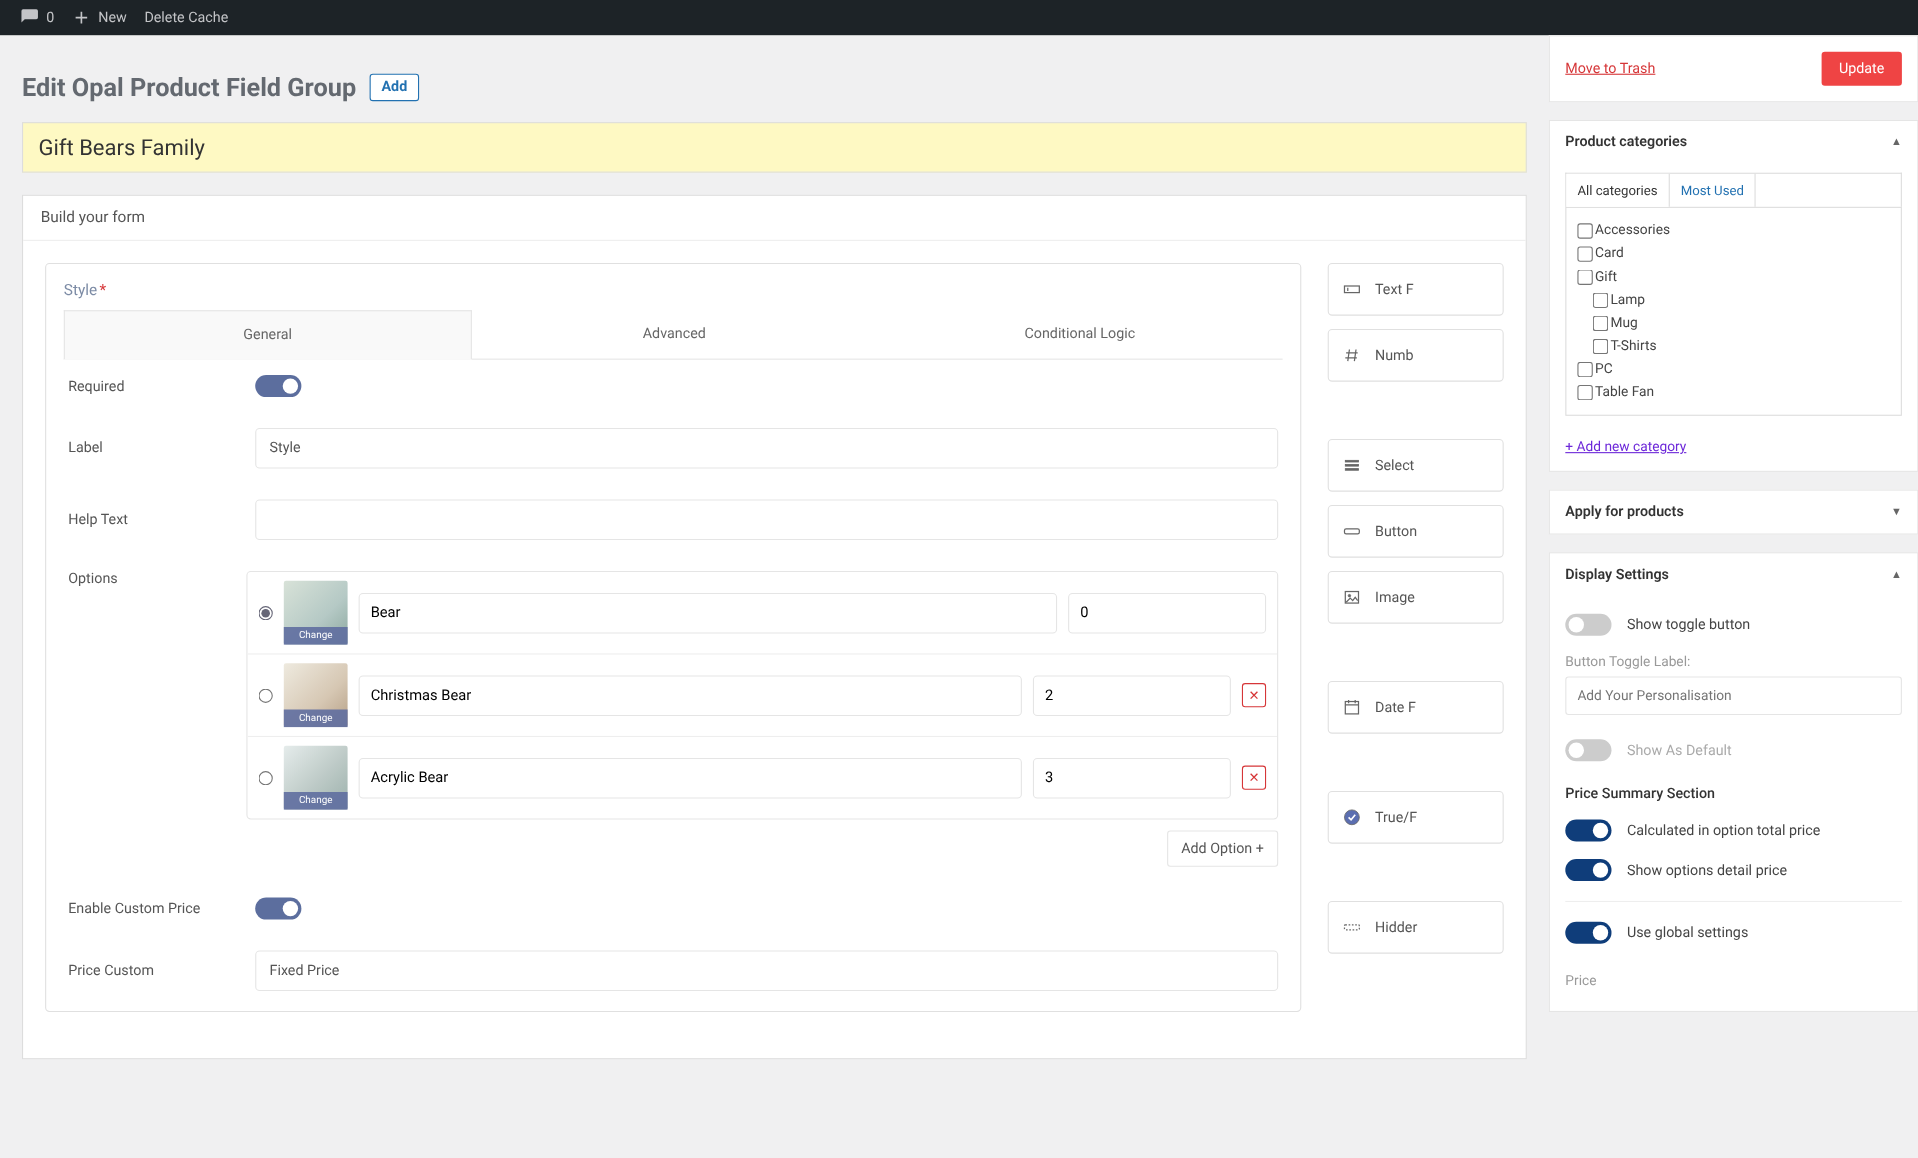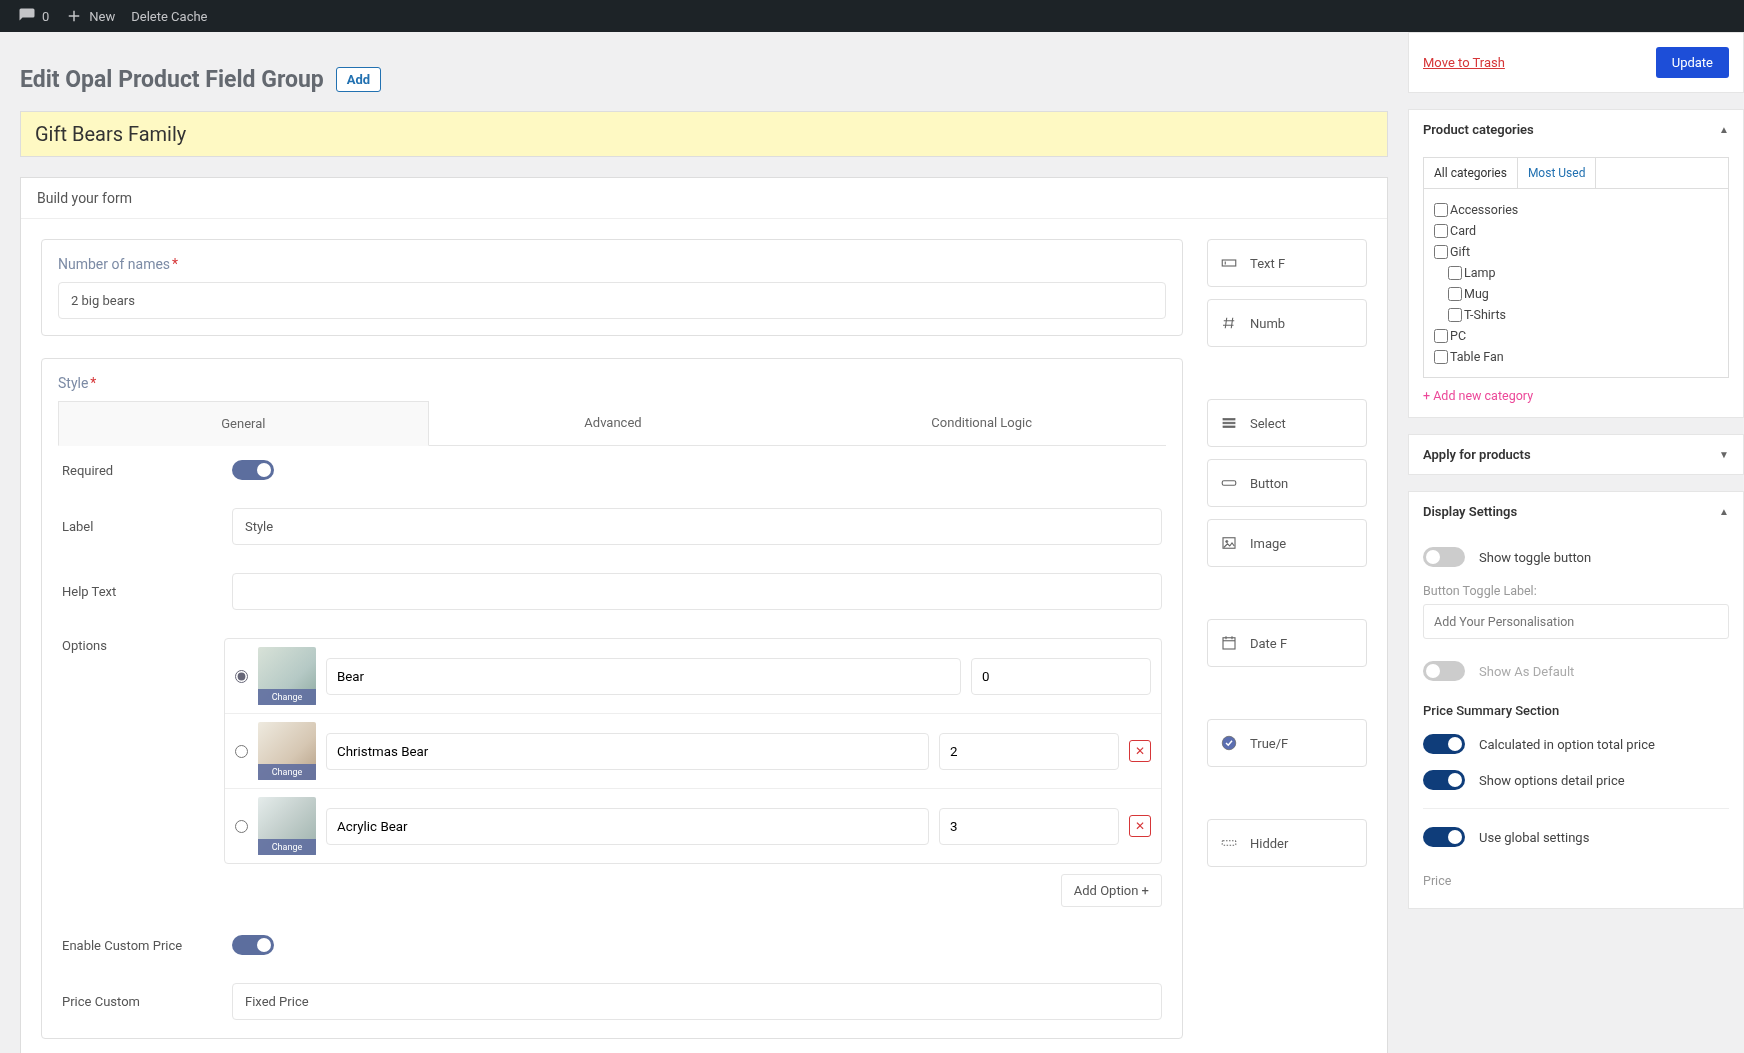--- a/index.html
+++ b/index.html
@@ -64,30 +64,30 @@
     .add-option { text-align: right; margin-top: 10px; }
     .add-option-btn { border: 1px solid #e5e5e5; border-radius: 3px; padding: 8px 12px; color: #555; cursor: pointer; display: inline-block; }
 
     
     .sidebox { background: #fff; margin-bottom: 16px; border: 1px solid #e5e5e5; }
     .sidebox-head { padding: 12px 14px; font-weight: 600; color: #333; display: flex; justify-content: space-between; align-items: center; cursor: pointer; }
     .sidebox-head .caret { font-size: 10px; color: #666; }
     .sidebox-body { padding: 8px 14px 14px; }
     .pub-actions { display: flex; justify-content: space-between; align-items: center; padding: 14px; }
     .trash-link { color: #d63638; text-decoration: underline; cursor: pointer; font-size: 13px; }
-    .update-btn { background: #1d4ed8; color: #fff; border: none; border-radius: 3px; padding: 8px 16px; font-size: 13px; cursor: pointer; }
+    .update-btn { background: #ef4444; color: #fff; border: none; border-radius: 3px; padding: 8px 16px; font-size: 13px; cursor: pointer; }
 
     .cat-tabs { display: flex; border: 1px solid #ddd; border-bottom: none; }
     .cat-tab { padding: 8px 10px; font-size: 12px; color: #2271b1; cursor: pointer; border-right: 1px solid #ddd; }
     .cat-tab.active { color: #333; background: #fff; }
     .cat-list { border: 1px solid #ddd; padding: 10px; }
     .cat-item { display: flex; align-items: flex-end; gap: 2px; padding: 3px 0; font-size: 12.5px; color: #444; }
     .cat-item.child { margin-left: 14px; }
     .cat-item input { width: 14px; height: 14px; }
-    .add-cat { color: #ec4899; cursor: pointer; font-size: 12.5px; margin-top: 10px; display: inline-block; }
+    .add-cat { color: #6d28d9; text-decoration: underline; cursor: pointer; font-size: 12.5px; margin-top: 21px; display: inline-block; }
 
     .ds-row { display: flex; align-items: center; gap: 14px; padding: 8px 0; }
     .ds-row .label { font-size: 13px; color: #444; }
     .ds-row.muted .label { color: #aaa; }
     .ds-sub { font-size: 12.5px; color: #999; margin: 8px 0 6px; }
     .ds-input { width: 100%; border: 1px solid #e5e5e5; border-radius: 3px; padding: 9px 10px; font-size: 12.5px; color: #333; }
     .ds-section { font-size: 13px; color: #333; margin: 14px 0 8px; font-weight: 500; }
     .ds-hr { border: none; border-top: 1px solid #eee; margin: 10px 0; }
   </style>
 </head>
@@ -121,26 +121,20 @@
 
     <input class="title-input" value="Gift Bears Family" style="">
 
     <div class="panel">
       <div class="panel-header">Build your form</div>
       <div class="panel-body">
 
         <div class="form-body">
           <div class="form-main">
 
-            <div class="field-block">
-              <div class="field-label">
-                <span>Number of names</span><span class="req">*</span>
-              </div>
-              <input class="field-input" value="2 big bears" style="">
-            </div>
 
             <div class="field-block" style="padding-bottom:4px;">
               <div class="field-label">
                 <span>Style</span><span class="req">*</span>
               </div>
 
               <div class="tabs">
                 <div class="tab active">General</div>
                 <div class="tab">Advanced</div>
                 <div class="tab">Conditional Logic</div>

